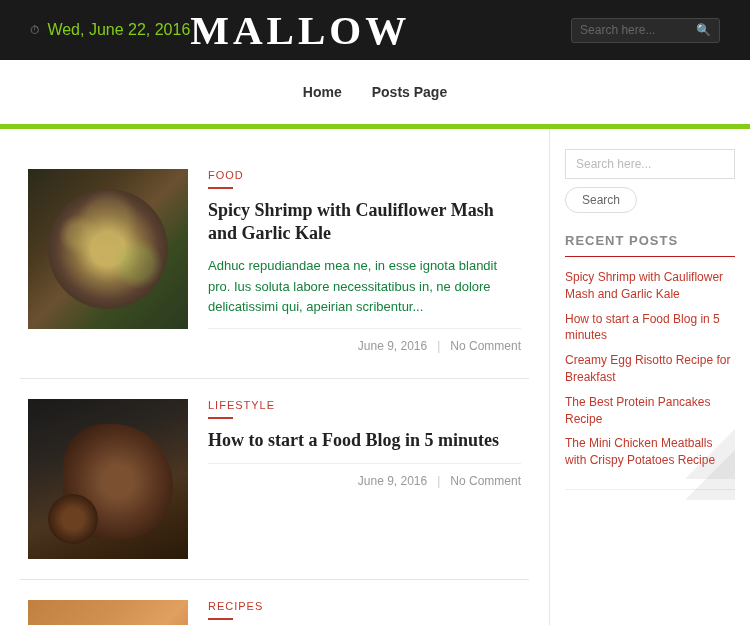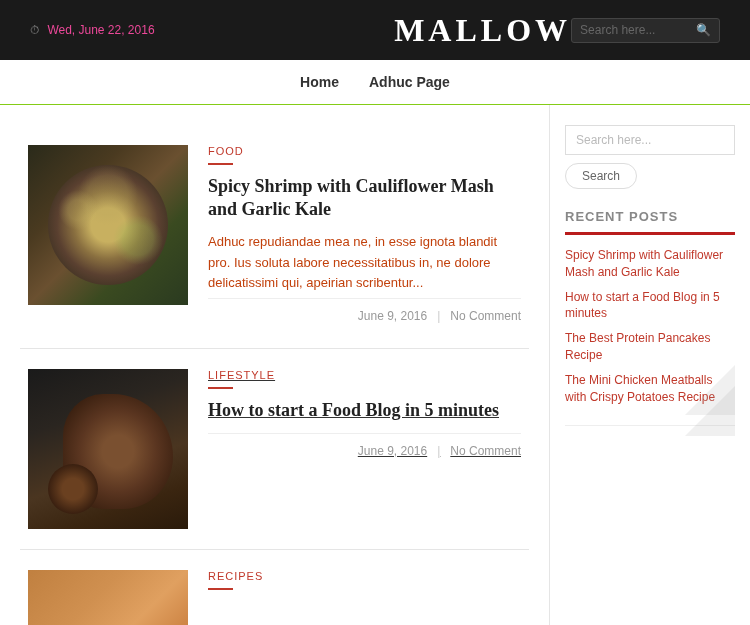--- a/index.html
+++ b/index.html
@@ -17,31 +17,31 @@
     .header-left {
       display: flex;
       align-items: center;
       gap: 8px;
     }
     .header-clock-icon {
       color: #888;
       font-size: 12px;
     }
     .header-date {
-      color: #ec4899;
-      font-size: 12px;
+      color: #84cc16;
+      font-size: 16px;
       font-family: Arial, sans-serif;
     }
     .site-title {
       color: #fff;
-      font-size: 32px;
+      font-size: 41px;
       font-weight: bold;
       letter-spacing: 4px;
       font-family: Georgia, serif;
-      text-align: right;
+      text-align: left;
       flex: 1;
     }
     .header-search {
       display: flex;
       align-items: center;
       background: #2a2a2a;
       border: 1px solid #444;
       border-radius: 3px;
       padding: 4px 8px;
       gap: 6px;
@@ -54,25 +54,25 @@
       font-size: 12px;
       width: 110px;
       font-family: Arial, sans-serif;
     }
     .header-search input::placeholder { color: #666; }
     .header-search-icon { color: #888; font-size: 12px; }
 
     
     .nav {
       background: #fff;
-      border-bottom: 1px solid #84cc16;
+      border-bottom: 5px solid #84cc16;
       display: flex;
       justify-content: center;
       gap: 30px;
-      padding: 14px 0;
+      padding: 24px 0;
     }
     .nav a {
       text-decoration: none;
       color: #333;
       font-family: Arial, sans-serif;
       font-size: 14px;
       font-weight: bold;
     }
 
     
@@ -176,34 +176,34 @@
     .post-title {
       font-size: 18px;
       font-weight: bold;
       color: #222;
       margin-bottom: 10px;
       line-height: 1.3;
       font-family: Georgia, serif;
     }
     .post-excerpt {
       font-size: 13px;
-      color: #c2410c;
+      color: #15803d;
       line-height: 1.6;
       font-family: Arial, sans-serif;
     }
     .post-footer {
       display: flex;
       justify-content: flex-end;
       gap: 10px;
       padding: 10px 0 5px 0;
       font-family: Arial, sans-serif;
       font-size: 12px;
       color: #999;
       border-top: 1px solid #eee;
-      margin-top: 4px;
+      margin-top: 10px;
     }
     .post-footer-separator {
       color: #ccc;
     }
 
     
     .sidebar {
       width: 200px;
       flex-shrink: 0;
       padding: 20px 15px;
@@ -240,21 +240,21 @@
     }
     .sidebar-section-title {
       font-family: Arial, sans-serif;
       font-size: 13px;
       font-weight: bold;
       color: #888;
       text-transform: uppercase;
       letter-spacing: 1px;
       margin-bottom: 12px;
       padding-bottom: 8px;
-      border-bottom: 3px solid #b91c1c;
+      border-bottom: 1px solid #b91c1c;
     }
     .sidebar-post-link {
       display: block;
       color: #c0392b;
       font-family: Arial, sans-serif;
       font-size: 12px;
       line-height: 1.4;
       margin-bottom: 8px;
       text-decoration: none;
     }
@@ -296,21 +296,21 @@
   </div>
   <div class="site-title">MALLOW</div>
   <div class="header-search">
     <input type="text" placeholder="Search here..." style="">
     <span class="header-search-icon">🔍</span>
   </div>
 </header>
 
 <nav class="nav">
   <a href="#">Home</a>
-  <a href="#">Adhuc Page</a>
+  <a href="#">Posts Page</a>
 </nav>
 
 <div class="main-container">
 
   <main class="content">
 
     <article class="post-card">
       <div class="post-thumbnail">
         <div class="thumb-food"></div>
       </div>
@@ -324,21 +324,21 @@
           <span class="post-footer-separator">|</span>
           <span>No Comment</span>
         </div>
       </div>
     </article>
 
     <article class="post-card">
       <div class="post-thumbnail">
         <div class="thumb-blog"></div>
       </div>
-      <div class="post-body" style="flex:1;text-decoration:underline;">
+      <div class="post-body" style="flex:1;">
         <div class="post-meta-top">LIFESTYLE</div>
         <div class="post-meta-line"></div>
         <h2 class="post-title">How to start a Food Blog in 5 minutes</h2>
         <div class="post-footer">
           <span>June 9, 2016</span>
           <span class="post-footer-separator">|</span>
           <span>No Comment</span>
         </div>
       </div>
     </article>
@@ -359,20 +359,21 @@
 
     <div class="sidebar-search">
       <input type="text" placeholder="Search here..." style="">
       <button class="sidebar-search-btn">Search</button>
     </div>
 
     <div class="sidebar-section">
       <div class="sidebar-section-title">Recent Posts</div>
       <a class="sidebar-post-link" href="#">Spicy Shrimp with Cauliflower Mash and Garlic Kale</a>
       <a class="sidebar-post-link" href="#">How to start a Food Blog in 5 minutes</a>
+      <a class="sidebar-post-link" href="#">Creamy Egg Risotto Recipe for Breakfast</a>
       <a class="sidebar-post-link" href="#">The Best Protein Pancakes Recipe</a>
       <a class="sidebar-post-link" href="#">The Mini Chicken Meatballs with Crispy Potatoes Recipe</a>
       <div class="corner-deco"></div>
     </div>
 
     <div class="sidebar-section">
       <hr class="divider-line">
       <div class="corner-deco"></div>
     </div>
 

